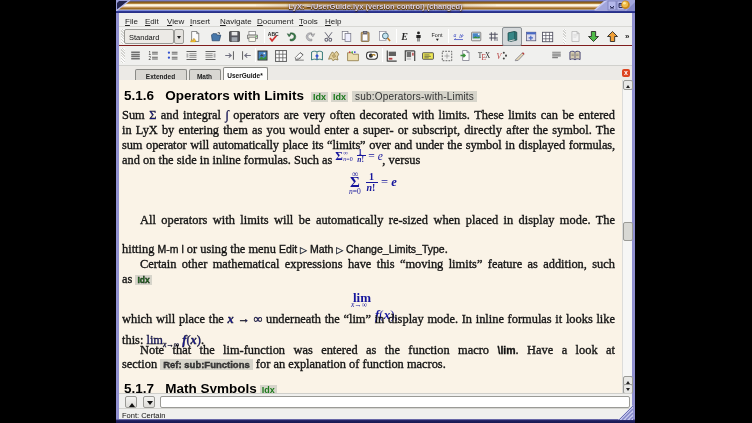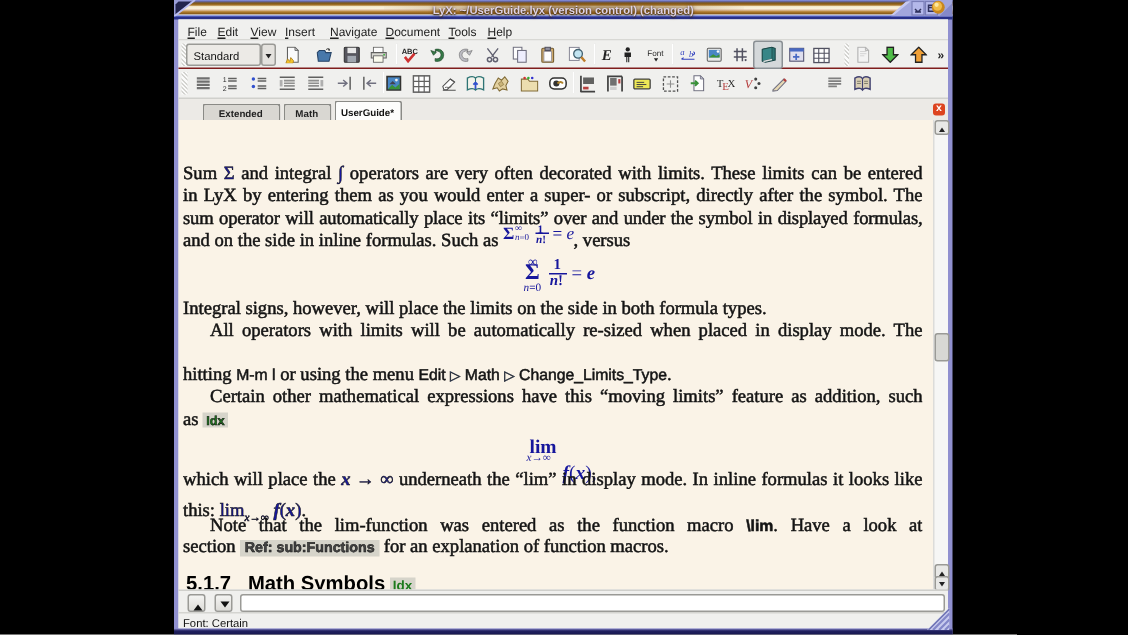--- a/index.html
+++ b/index.html
@@ -459,37 +459,37 @@
 
   <div id="tabbar">
     <div class="tab" style="left:15.5px; width:52px;">Extended</div>
     <div class="tab" style="left:69.5px; width:32px;">Math</div>
     <div id="tabActive" style="left:103.5px; width:45px;">UserGuide*</div>
     <div id="tabclose">x</div>
   </div>
 
   <div id="doc">
 
+    <div class="h1" style="left:5px; top:8px;">5.1.6&nbsp;&nbsp;&nbsp;Operators with Limits<span class="badge" style="font-size:9px; margin-left:7px;">Idx</span><span class="badge" style="font-size:9px; margin-left:3px;">Idx</span><span class="lbl" style="font-weight:normal; margin-left:4px; font-size:10px; letter-spacing:0.2px;">sub:Operators-with-Limits</span></div>
 
     <div class="ln j" style="top:28.2px;">Sum <span class="blue">Σ</span> and integral <span class="blue">∫</span> operators are very often decorated with limits. These limits can be entered</div>
     <div class="ln j" style="top:42.8px;">in LyX by entering them as you would enter a super- or subscript, directly after the symbol. The</div>
     <div class="ln j" style="top:57.5px; letter-spacing:-0.1px;">sum operator will automatically place its “limits” over and under the symbol in displayed formulas,</div>
     <div class="ln" style="top:72.2px;">and on the side in inline formulas. Such as <span class="blue" style="display:inline-block; position:relative; width:47px; height:12px; -webkit-text-stroke:0;"><span class="abs" style="left:0; top:-2px; font-size:11.5px; font-weight:bold;">Σ</span><span class="abs" style="left:8px; top:-3.5px; font-size:6.5px;">∞</span><span class="abs" style="left:8px; top:3.5px; font-size:6px;"><i>n</i>=0</span><span class="abs" style="left:23px; top:-4.5px; font-size:7.5px; font-weight:bold;">1</span><span class="abs" style="left:21.5px; top:3px; width:9px; border-top:1px solid #16169c;"></span><span class="abs" style="left:22px; top:2.5px; font-size:7.5px; font-weight:bold;"><i>n</i>!</span><span class="abs" style="left:33px; top:-2px; font-size:11.5px;">= <i>e</i></span></span>, versus</div>
 
     <div class="abs blue" style="left:230px; top:92px; width:48px; height:22px; font-family:'Liberation Serif',serif; line-height:1;">
       <span class="abs" style="left:3px; top:-2px; font-size:9px;">∞</span>
       <span class="abs" style="left:1px; top:3px; font-size:15px; font-weight:bold;">Σ</span>
       <span class="abs" style="left:0px; top:15.5px; font-size:7.5px;"><i>n</i>=0</span>
       <span class="abs" style="left:20px; top:0px; font-size:10px; font-weight:bold;">1</span>
       <span class="abs" style="left:17px; top:9.5px; width:12px; border-top:1.2px solid #16169c;"></span>
       <span class="abs" style="left:17.5px; top:11px; font-size:10px; font-weight:bold;"><i>n</i>!</span>
       <span class="abs" style="left:32px; top:3.5px; font-size:12.5px;">= <i><b>e</b></i></span>
     </div>
 
-    <div class="ln" style="top:118.2px;">Integral signs, however, will place the limits on the side in both formula types.</div>
     <div class="ln j" style="top:132.8px;"><span style="display:inline-block; width:18px;"></span>All operators with limits will be automatically re-sized when placed in display mode. The</div>
     <div class="ln" style="top:162.2px;">hitting <span style="font-family:'Liberation Sans',sans-serif; font-size:10.5px;">M-m l</span> or using the menu <span style="font-family:'Liberation Sans',sans-serif; font-size:10.5px;">Edit <span style="color:#6888c8; font-size:9px;">▷</span> Math <span style="color:#6888c8; font-size:9px;">▷</span> Change_Limits_Type</span>.</div>
     <div class="ln j" style="top:176.8px;"><span style="display:inline-block; width:18px;"></span>Certain other mathematical expressions have this “moving limits” feature as addition, such</div>
     <div class="ln" style="top:191.5px;">as <span class="badge">Idx</span></div>
 
     <div class="abs blue" style="left:232px; top:210.5px; width:44px; height:14px; font-family:'Liberation Serif',serif; line-height:1;">
       <span class="abs" style="left:2px; top:0; font-size:13px; font-weight:bold;">lim</span>
       <span class="abs" style="left:0; top:10px; font-size:7.5px;"><i>x</i>→∞</span>
       <span class="abs" style="left:24px; top:0.5px; font-size:13px;margin-top:17px;"><i><b>f</b></i>(<i><b>x</b></i>),</span>
     </div>

